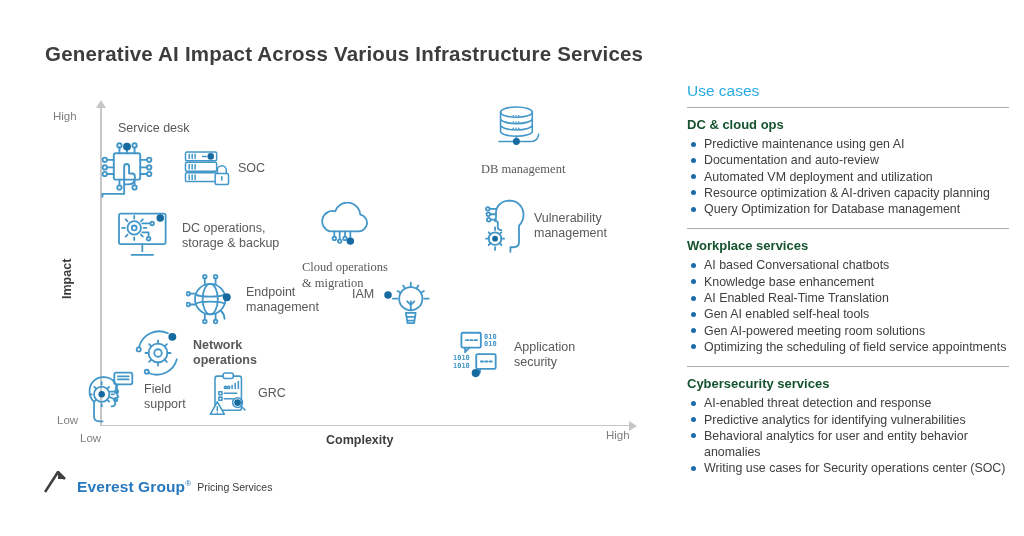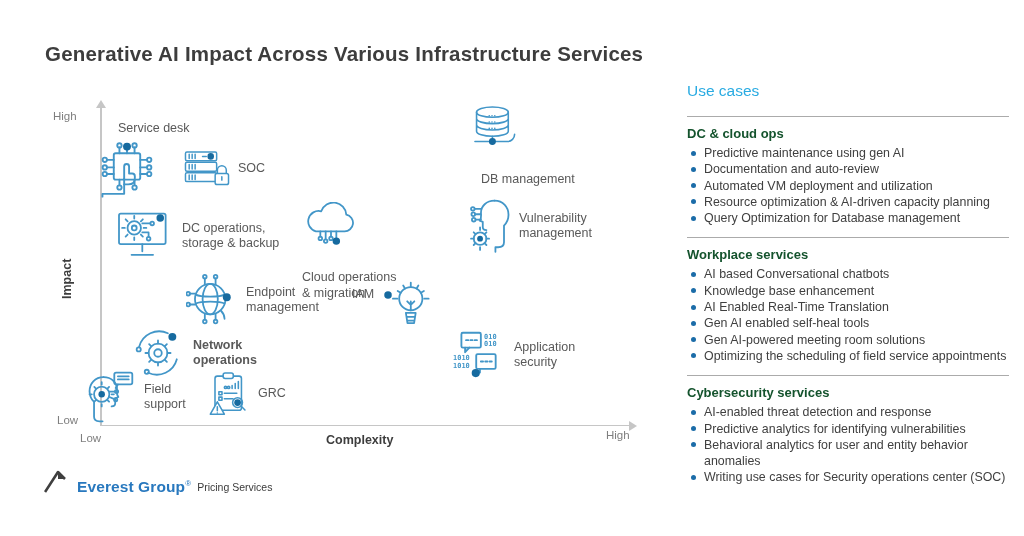--- a/index.html
+++ b/index.html
@@ -23,35 +23,35 @@
   .ax-lab{position:absolute;font-size:11.5px;color:#7f7f7f;}
   .ax-name{position:absolute;font-size:12.5px;font-weight:bold;color:#3d3d3d;}
   .impact{left:60px;top:299px;transform-origin:0 0;transform:rotate(-90deg);}
 
   
   .chart-item{position:absolute;display:flex;gap:8px;color:#595959;
               font-size:12.5px;line-height:15.5px;}
   .chart-item.side-right{flex-direction:row;align-items:center;}
   .chart-item.side-left{flex-direction:row;align-items:flex-start;}
   .chart-item.side-top{flex-direction:column;align-items:flex-start;gap:3px;}
-  .chart-item.side-bottom{flex-direction:column;align-items:flex-start;gap:20px;}
+  .chart-item.side-bottom{flex-direction:column;align-items:center;gap:10px;font-family:Liberation Serif, serif;}
   .chart-icon svg{display:block;}
   .chart-icon .s{fill:none;stroke:#4296c8;stroke-width:2;stroke-linecap:round;stroke-linejoin:round;}
   .chart-icon .sf{fill:#fff;stroke:#4296c8;stroke-width:2;stroke-linecap:round;stroke-linejoin:round;}
   .chart-icon .d{fill:#166a9f;stroke:none;}
   .chart-icon text.bin{fill:#4296c8;stroke:none;font-family:"DejaVu Sans Mono",monospace;
                        font-size:7.5px;font-weight:bold;}
   #item-service-desk .chart-label{margin-left:22px;}
   #item-iam{gap:10px;}
   #item-iam .chart-label{margin-top:11px;}
   #item-db-management .chart-label{margin-left:10px;}
 
   
   .use-cases{position:absolute;left:687px;top:82px;width:322px;}
-  .uc-heading{color:#29abe2;font-size:15.5px;padding-bottom:16px;border-bottom:1px solid #ababab;}
+  .uc-heading{color:#29abe2;font-size:15.5px;padding-bottom:7px;border-bottom:1px solid #ababab;}
   .uc-section{padding:9px 0 11px;}
   .uc-section + .uc-section{border-top:1px solid #ababab;}
   .uc-title{font-weight:bold;color:#14532d;font-size:13px;margin-bottom:4px;}
   .uc-list{list-style:none;margin:0;padding:0;}
   .uc-list li{position:relative;padding-left:17px;font-size:12.4px;color:#404040;line-height:16.3px;}
   .uc-list li::before{content:'';position:absolute;left:4px;top:5.5px;width:5px;height:5px;
                       border-radius:50%;background:#1b6ca8;}
 
   
   .brand{position:absolute;left:44px;top:464px;display:flex;align-items:flex-end;gap:3px;}
@@ -153,21 +153,21 @@
               <path class="s" d="M15,33h32a9.5,9.5 0 0 0 2.2,-18.8A14.5,14.5 0 0 0 21,10.5 9.5,9.5 0 0 0 15,33z"></path>
               <path class="s" d="M20,33v6M26,33v9M32,33v6M38,33v8"></path>
               <circle class="s" cx="20" cy="41" r="2"></circle>
               <circle class="s" cx="26" cy="44" r="2"></circle>
               <circle class="s" cx="32" cy="41" r="2"></circle>
               <circle class="d" cx="38" cy="44" r="4.2"></circle>
             </svg>
           </span>
           <div class="chart-label">Cloud operations<br>&amp; migration</div>
         </div>
-        <div class="chart-item side-right" id="item-vulnerability-management" style="left: 469px; top: 198px;">
+        <div class="chart-item side-right" id="item-vulnerability-management" style="left: 484px; top: 198px;">
           <span class="chart-icon">
             <svg width="42" height="56" viewBox="0 0 46 62">
               <path class="s" d="M28,3c9.5,0 15.5,7 15.5,15.5c0,5.5-2,9-5,12V49c0,4-3,5.5-6.5,5.5H29v5"></path>
               <path class="s" d="M28,3C19,3 13,9 13,16.5c0,3.5 1,6-1.5,8.5l3.5,1.5v5.5c0,2.5 1.5,3.5 4,3.5"></path>
               <path class="s" d="M13,12H6M12.5,18H6.5M13,24H7"></path>
               <circle class="s" cx="4" cy="12" r="2"></circle>
               <circle class="s" cx="4.5" cy="18" r="2"></circle>
               <circle class="s" cx="5" cy="24" r="2"></circle>
               <circle class="s" cx="12" cy="45" r="7"></circle>
               <path class="s" d="M12,35.5v-3M12,54.5v3M5,45H2M19,45h3M7.05,40.05l-2.1,-2.1M16.95,49.95l2.1,2.1M7.05,49.95l-2.1,2.1M16.95,40.05l2.1,-2.1"></path>

